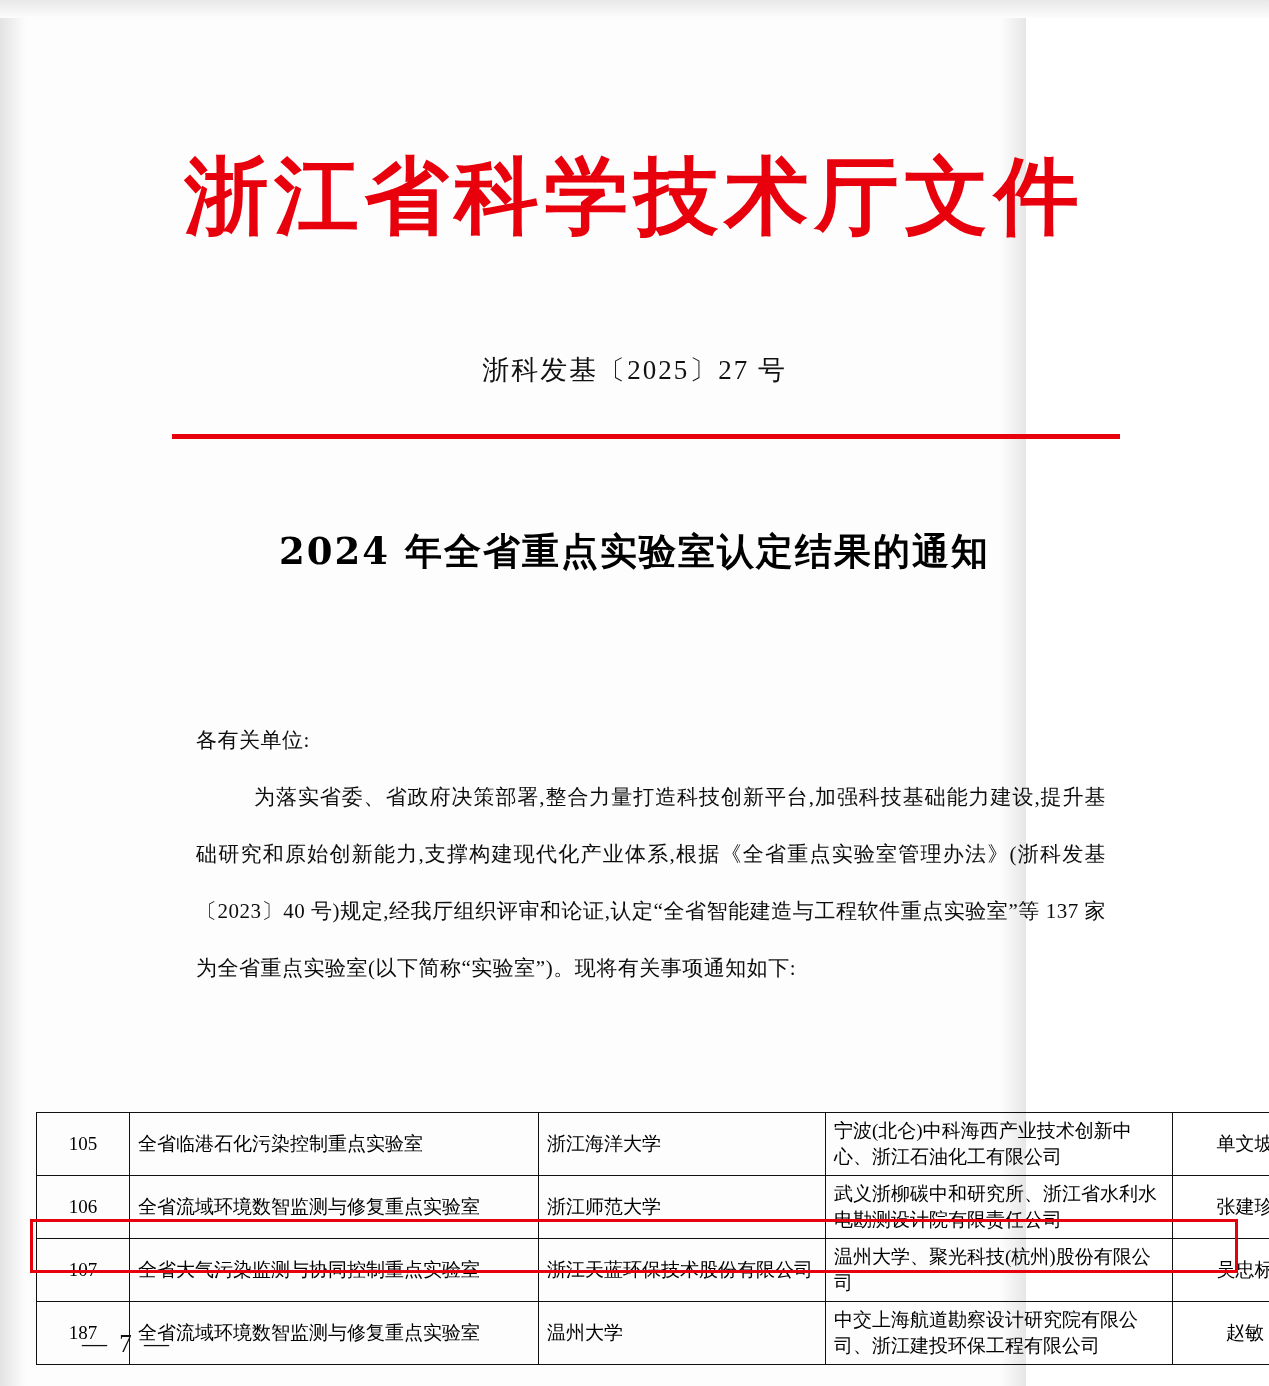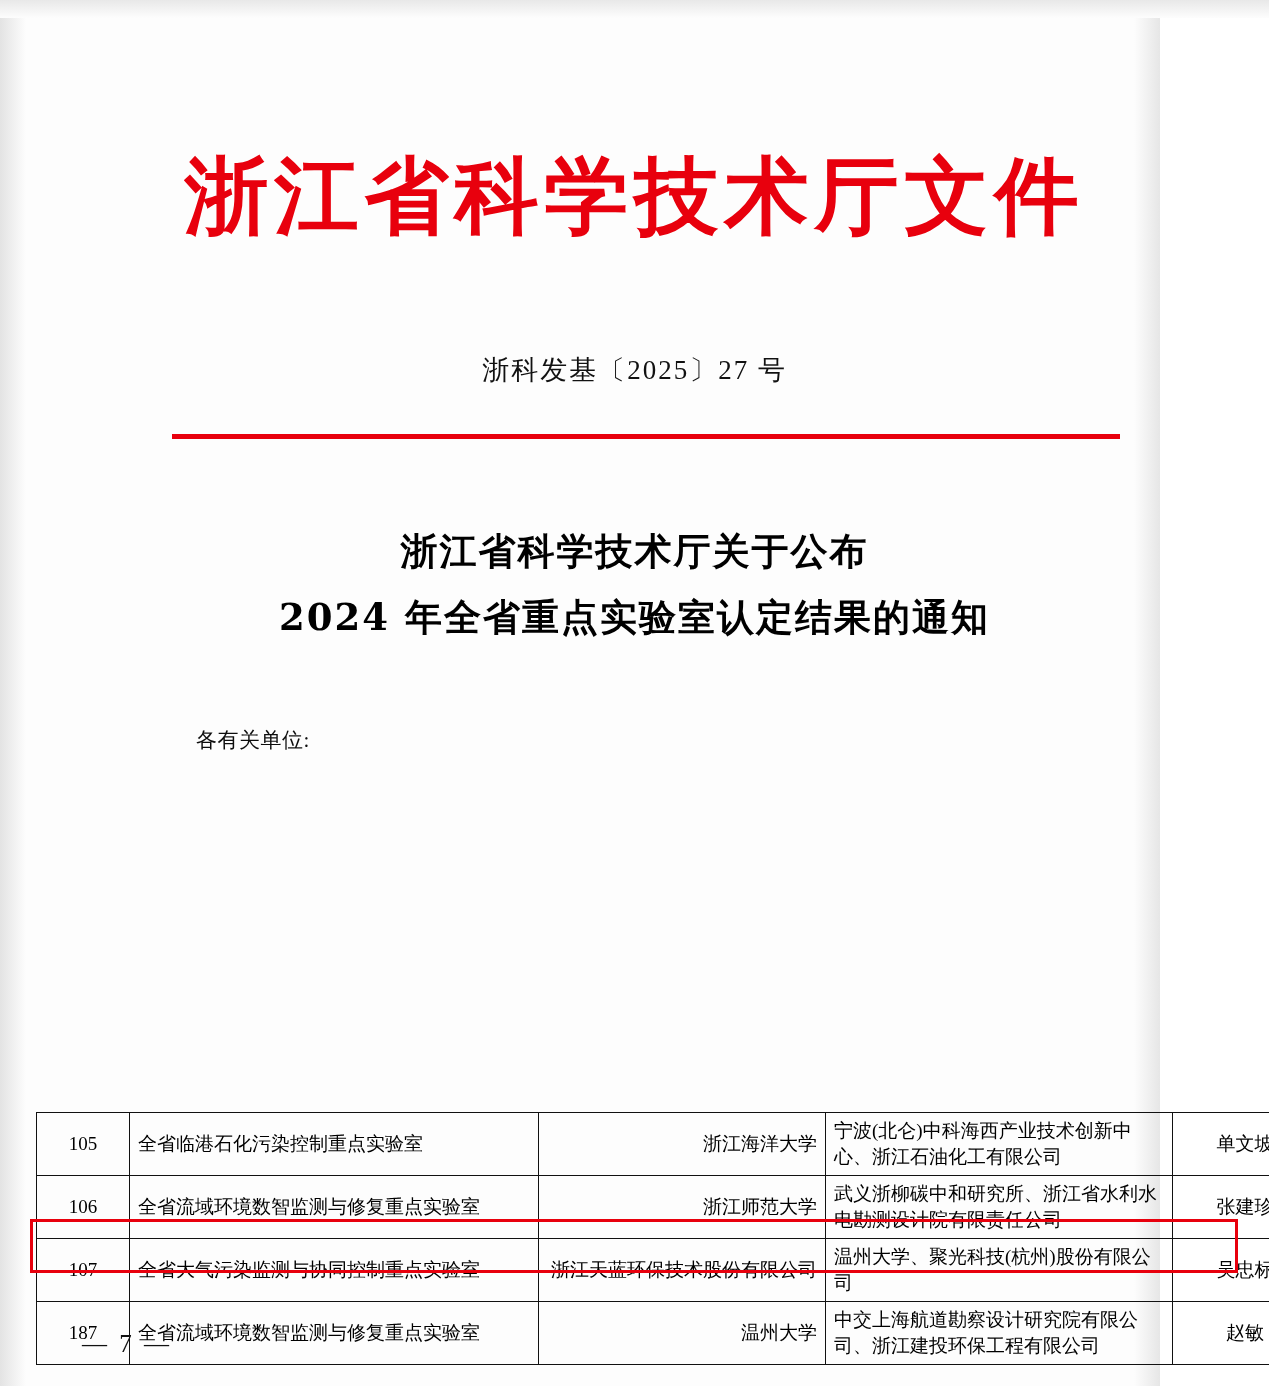--- a/index.html
+++ b/index.html
@@ -11,21 +11,21 @@
     width: 1269px;
     height: 1386px;
     font-family: "Liberation Serif", "DejaVu Serif", serif;
     color: #000000;
     position: relative;
     overflow: hidden;
   }
   .page {
     position: absolute;
     left: 0; top: 0;
-    width: 1160px;
+    width: 1026px;
     height: 1386px;
     background: #fdfdfd;
     text-decoration: underline;
   }
   
   .scan-edge-left {
     position: absolute; left: 0; top: 0; width: 26px; height: 1386px;
     background: linear-gradient(to right, #e3e3e3, #fdfdfd);
   }
   .scan-edge-right {
@@ -118,21 +118,21 @@
   table.result-table td {
     border: 1.5px solid #111;
     font-size: 19px;
     line-height: 26px;
     padding: 5px 8px;
     vertical-align: middle;
     color: #000;
   }
   td.c-no { width: 76px; text-align: center; }
   td.c-lab { width: 392px; text-align: left; padding-left: 14px; }
-  td.c-unit { width: 270px; text-align: right; padding-left: 14px; margin-top: 15px; }
+  td.c-unit { width: 270px; text-align: left; padding-left: 14px; margin-top: 15px; }
   td.c-coop { width: 330px; text-align: left; padding-left: 10px; }
   td.c-person { width: 128px; text-align: center; }
 
   tr.highlight td { position: relative; }
 
   .highlight-box {
     position: absolute;
     left: 30px;
     top: 1219px;
     width: 1208px;
@@ -160,26 +160,26 @@
   <div class="scan-edge-right"></div>
   <div class="scan-edge-top"></div>
 
   <div class="doc-title">浙江省科学技术厅文件</div>
 
   <div class="doc-number">浙科发基〔2025〕27 号</div>
 
   <div class="red-rule"></div>
 
   <div class="subject">
-    <div>浙江省科学技术厅关于公布</div>
     <div>2024 年全省重点实验室认定结果的通知</div>
   </div>
 
   <div class="body-block">
     <span class="salutation">各有关单位:</span>
+    <span class="para">为落实省委、省政府决策部署,整合力量打造科技创新平台,加强科技基础能力建设,提升基础研究和原始创新能力,支撑构建现代化产业体系,根据《全省重点实验室管理办法》(浙科发基〔2023〕40 号)规定,经我厅组织评审和论证,认定“全省智能建造与工程软件重点实验室”等 137 家为全省重点实验室(以下简称“实验室”)。现将有关事项通知如下:</span>
   </div>
 
   <div class="table-wrap">
     <table class="result-table">
       <tbody>
         <tr>
           <td class="c-no">105</td>
           <td class="c-lab">全省临港石化污染控制重点实验室</td>
           <td class="c-unit">浙江海洋大学</td>
           <td class="c-coop">宁波(北仑)中科海西产业技术创新中心、浙江石油化工有限公司</td>

